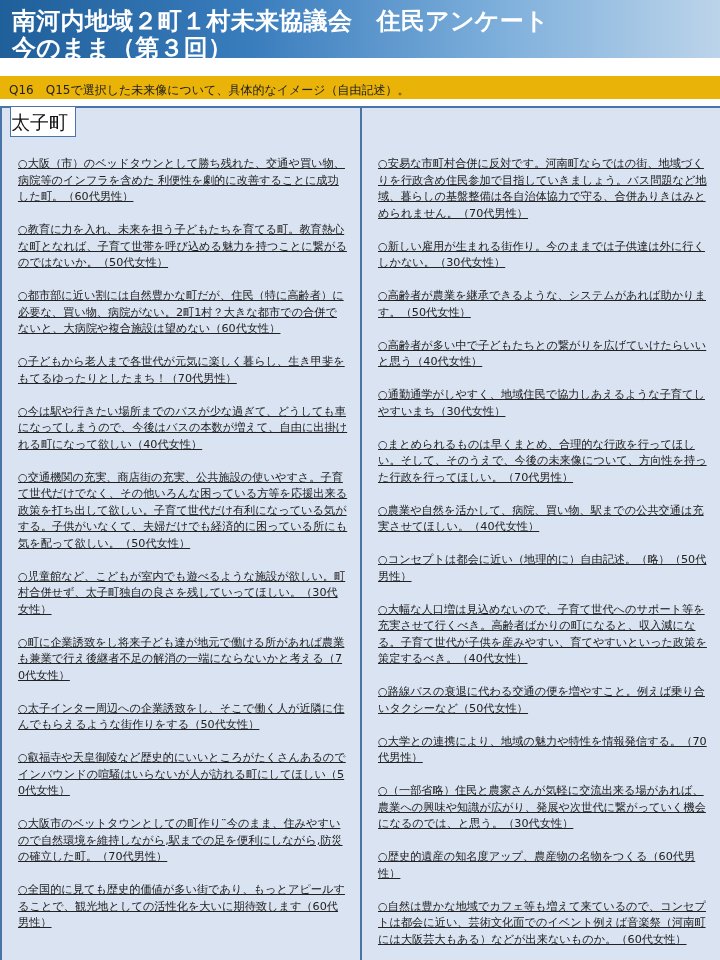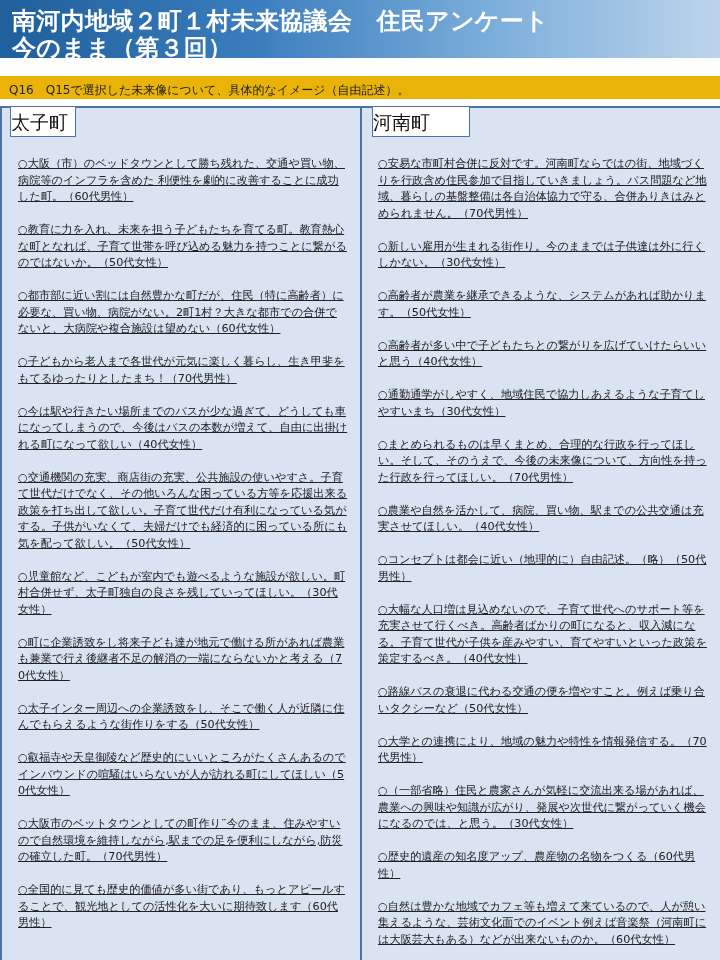--- a/index.html
+++ b/index.html
@@ -80,30 +80,29 @@
     <div class="comment">○町に企業誘致をし将来子ども達が地元で働ける所があれば農業も兼業で行え後継者不足の解消の一端にならないかと考える（70代女性）</div>
     <div class="comment">○太子インター周辺への企業誘致をし、そこで働く人が近隣に住んでもらえるような街作りをする（50代女性）</div>
     <div class="comment">○叡福寺や天皇御陵など歴史的にいいところがたくさんあるのでインバウンドの喧騒はいらないが人が訪れる町にしてほしい（50代女性）</div>
     <div class="comment">○大阪市のベットタウンとしての町作り¨今のまま、住みやすいので自然環境を維持しながら,駅までの足を便利にしながら,防災の確立した町。（70代男性）</div>
     <div class="comment">○全国的に見ても歴史的価値が多い街であり、もっとアピールすることで、観光地としての活性化を大いに期待致します（60代男性）</div>
 
   </div>
 </div>
 
 <div class="panel right">
-  <div class="tab-label">河南町</div>
   <div class="comments">
     <div class="comment">○安易な市町村合併に反対です。河南町ならではの街、地域づくりを行政含め住民参加で目指していきましょう。バス問題など地域、暮らしの基盤整備は各自治体協力で守る、合併ありきはみとめられません。（70代男性）</div>
     <div class="comment">○新しい雇用が生まれる街作り。今のままでは子供達は外に行くしかない。（30代女性）</div>
     <div class="comment">○高齢者が農業を継承できるような、システムがあれば助かります。（50代女性）</div>
     <div class="comment">○高齢者が多い中で子どもたちとの繋がりを広げていけたらいいと思う（40代女性）</div>
     <div class="comment">○通勤通学がしやすく、地域住民で協力しあえるような子育てしやすいまち（30代女性）</div>
     <div class="comment">○まとめられるものは早くまとめ、合理的な行政を行ってほしい。そして、そのうえで、今後の未来像について、方向性を持った行政を行ってほしい。（70代男性）</div>
     <div class="comment">○農業や自然を活かして、病院、買い物、駅までの公共交通は充実させてほしい。（40代女性）</div>
     <div class="comment">○コンセプトは都会に近い（地理的に）自由記述。（略）（50代男性）</div>
     <div class="comment">○大幅な人口増は見込めないので、子育て世代へのサポート等を充実させて行くべき。高齢者ばかりの町になると、収入減になる。子育て世代が子供を産みやすい、育てやすいといった政策を策定するべき。（40代女性）</div>
     <div class="comment">○路線バスの衰退に代わる交通の便を増やすこと。例えば乗り合いタクシーなど（50代女性）</div>
     <div class="comment">○大学との連携により、地域の魅力や特性を情報発信する。（70代男性）</div>
     <div class="comment">○（一部省略）住民と農家さんが気軽に交流出来る場があれば、農業への興味や知識が広がり、発展や次世代に繋がっていく機会になるのでは、と思う。（30代女性）</div>
     <div class="comment">○歴史的遺産の知名度アップ、農産物の名物をつくる（60代男性）</div>
-    <div class="comment">○自然は豊かな地域でカフェ等も増えて来ているので、人が憩い集えるような、芸術文化面でのイベント例えば音楽祭（河南町には大阪芸大もある）などが出来ないものか。（60代女性）</div>
+    <div class="comment">○自然は豊かな地域でカフェ等も増えて来ているので、コンセプトは都会に近い、芸術文化面でのイベント例えば音楽祭（河南町には大阪芸大もある）などが出来ないものか。（60代女性）</div>
   </div>
 </div>
 
 </body></html>

